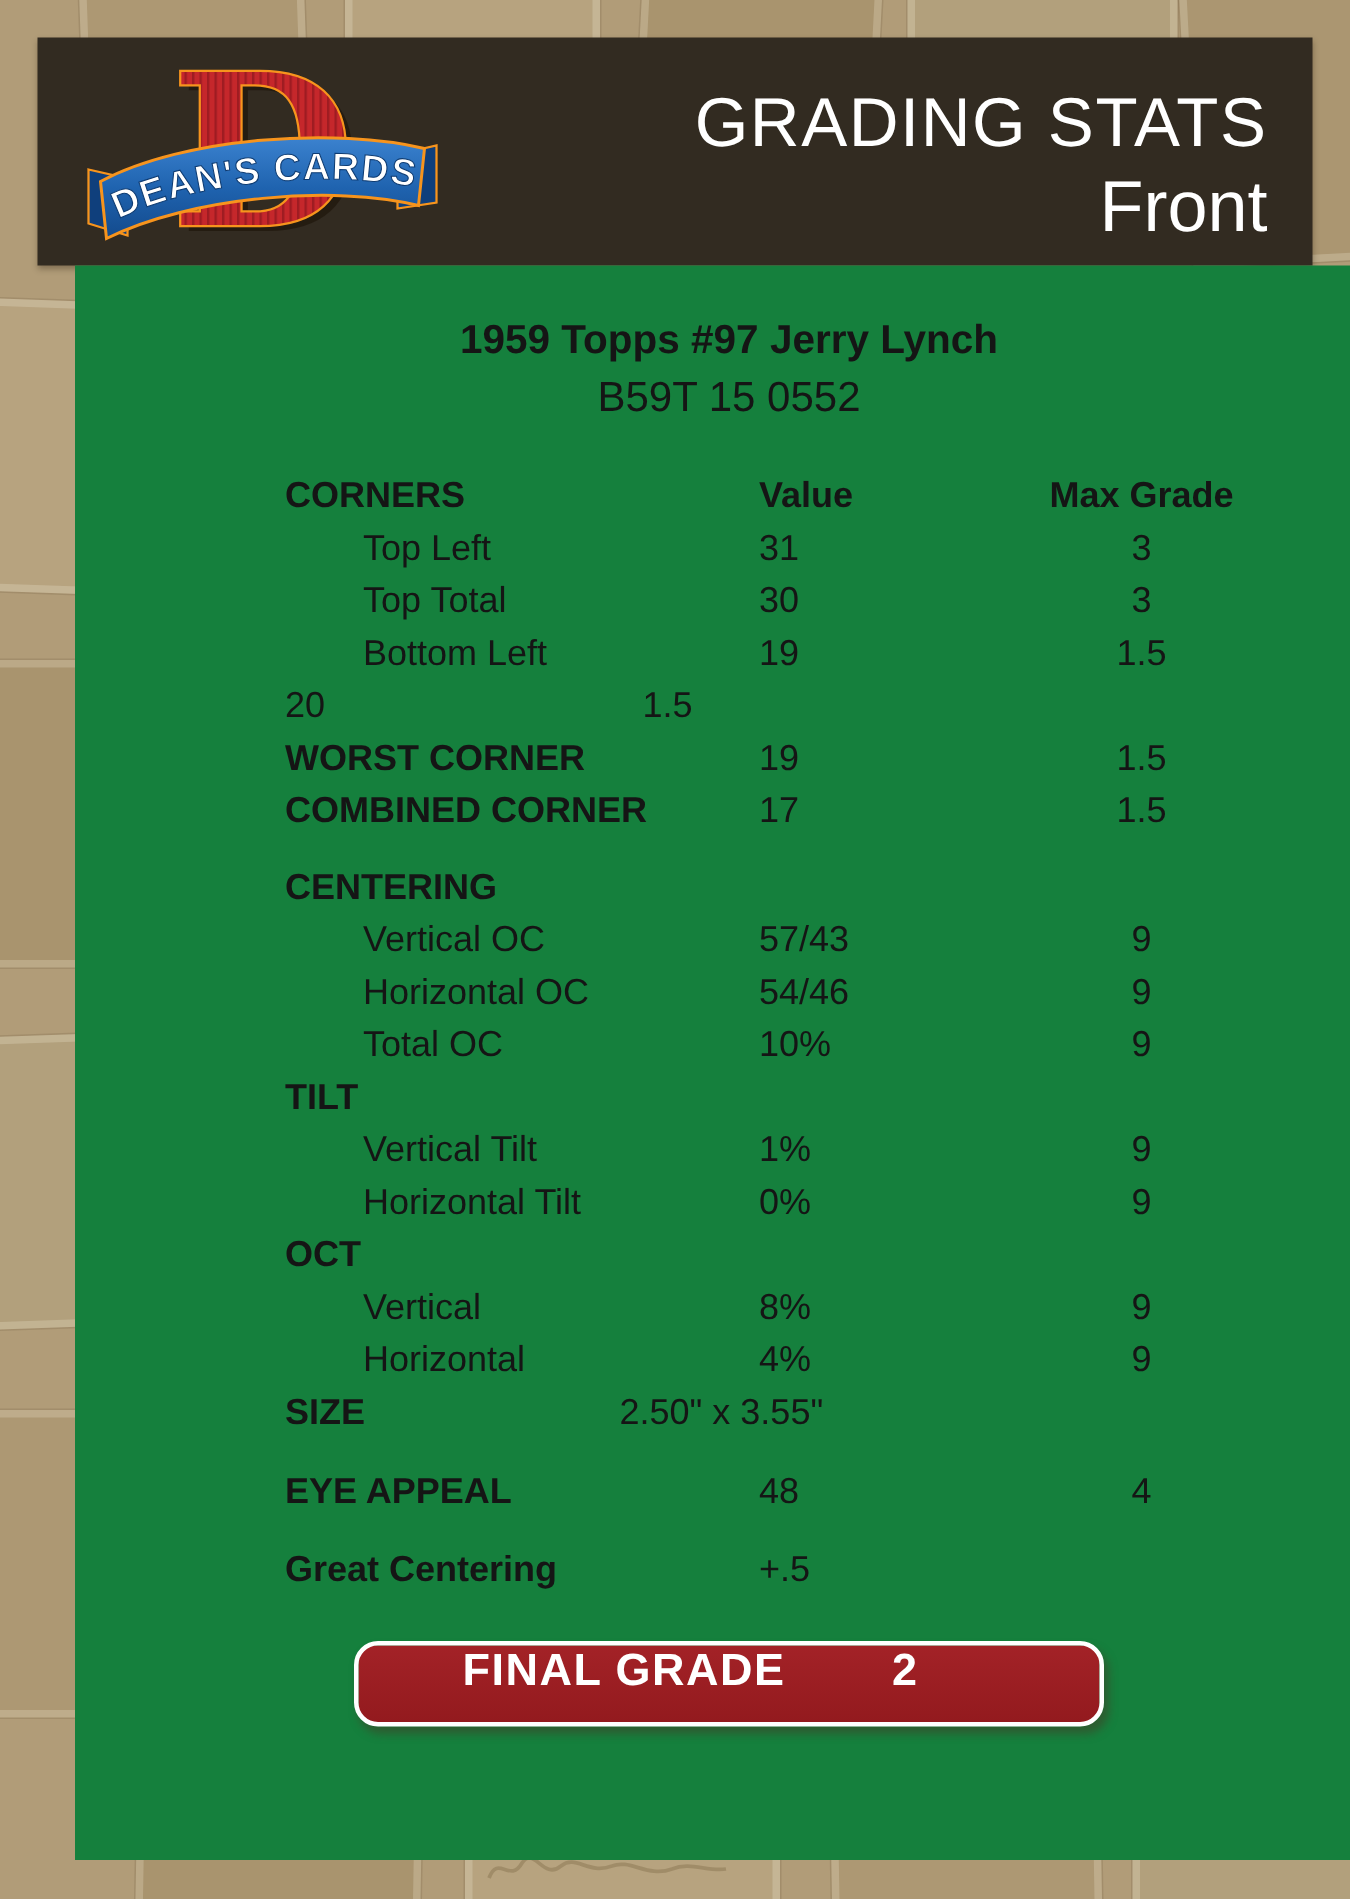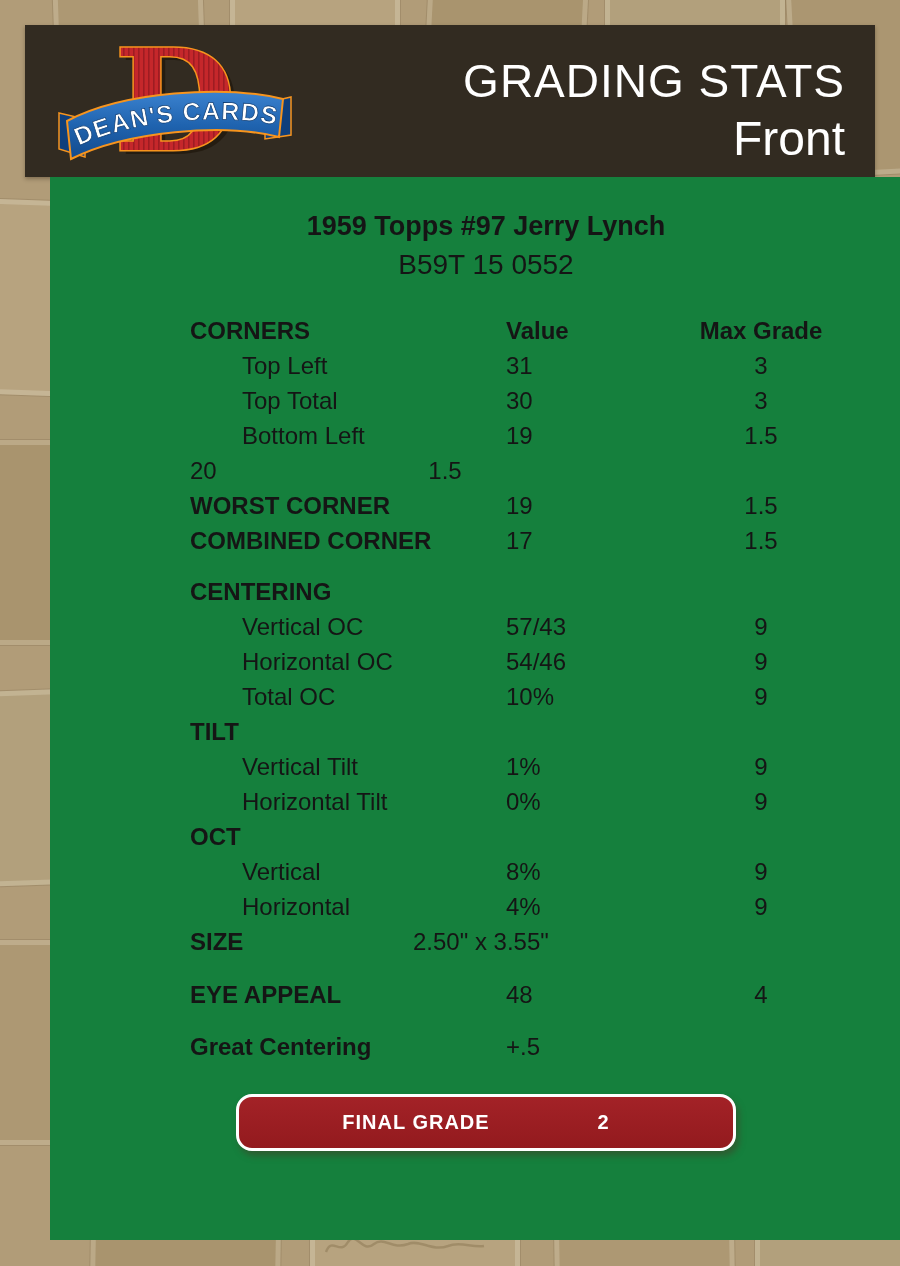--- a/index.html
+++ b/index.html
@@ -34,22 +34,22 @@
   .row.colheader { font-weight:bold; }
   .row.summary .cell-label, .row.section .cell-label, .row.size .cell-label { font-weight:bold; }
   .row.size .cell-value { width:230px; margin-left:-93px; }
   .mt16 { margin-top:16px; } .mt18 { margin-top:18px; } .mt17 { margin-top:17px; }
 
   
   .grade-btn { position:relative; width:500px; height:57px; margin:30px auto 15px;
                background:linear-gradient(180deg,#a32227,#931a1e);
                border:3px solid #ffffff; border-radius:16px;
                box-shadow:3px 5px 6px rgba(70,58,38,0.5);
-               display:flex; align-items:center; padding:0 60px 0 60px;
-               color:#ffffff; font-weight:bold; font-size:20px; cursor:pointer; }
+               display:flex; align-items:flex-start; padding:0 60px 0 60px;
+               color:#ffffff; font-weight:bold; font-size:30px; cursor:pointer; }
   .grade-label { flex:1; text-align:center; letter-spacing:1px; }
   .grade-value { width:140px; text-align:center; }
 </style>
 </head>
 <body>
 
 <div class="page">
 
   <div class="bgcard" style="left:55px;top:-40px;width:150px;height:200px;background:#ad9873;transform:rotate(-2deg)"></div>
   <div class="bgcard" style="left:230px;top:-70px;width:170px;height:220px;background:#b7a37f"></div>

